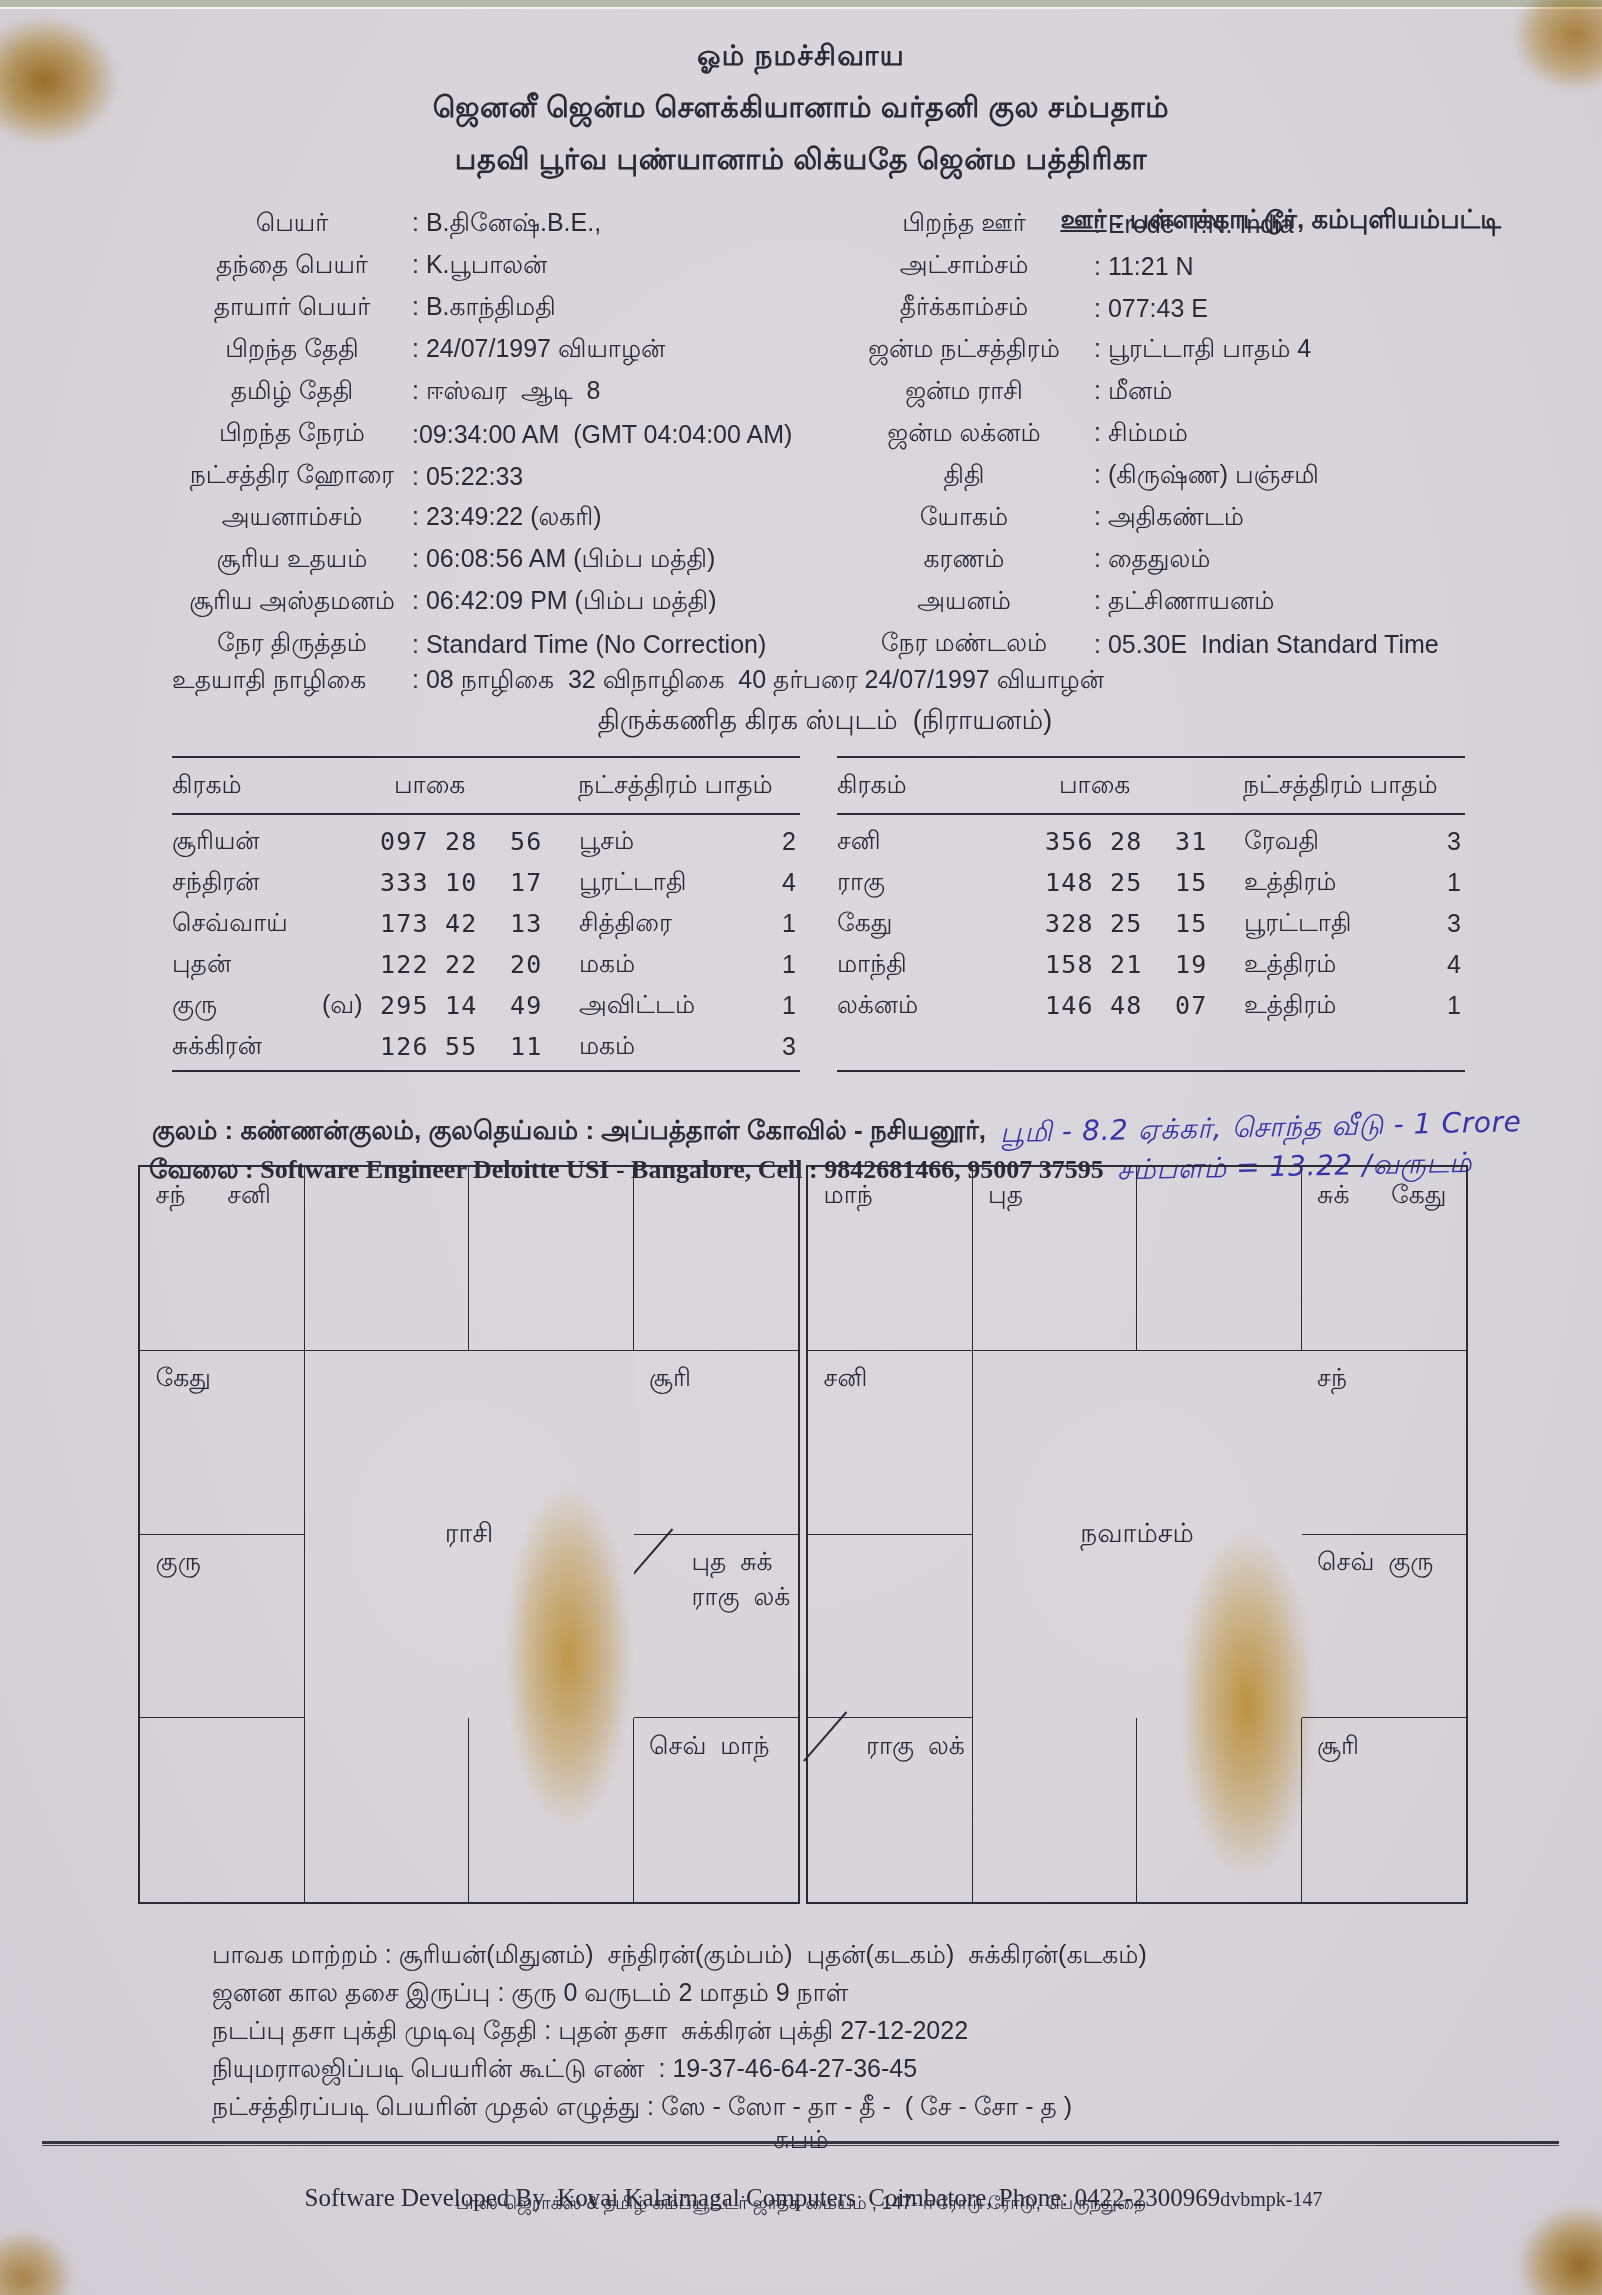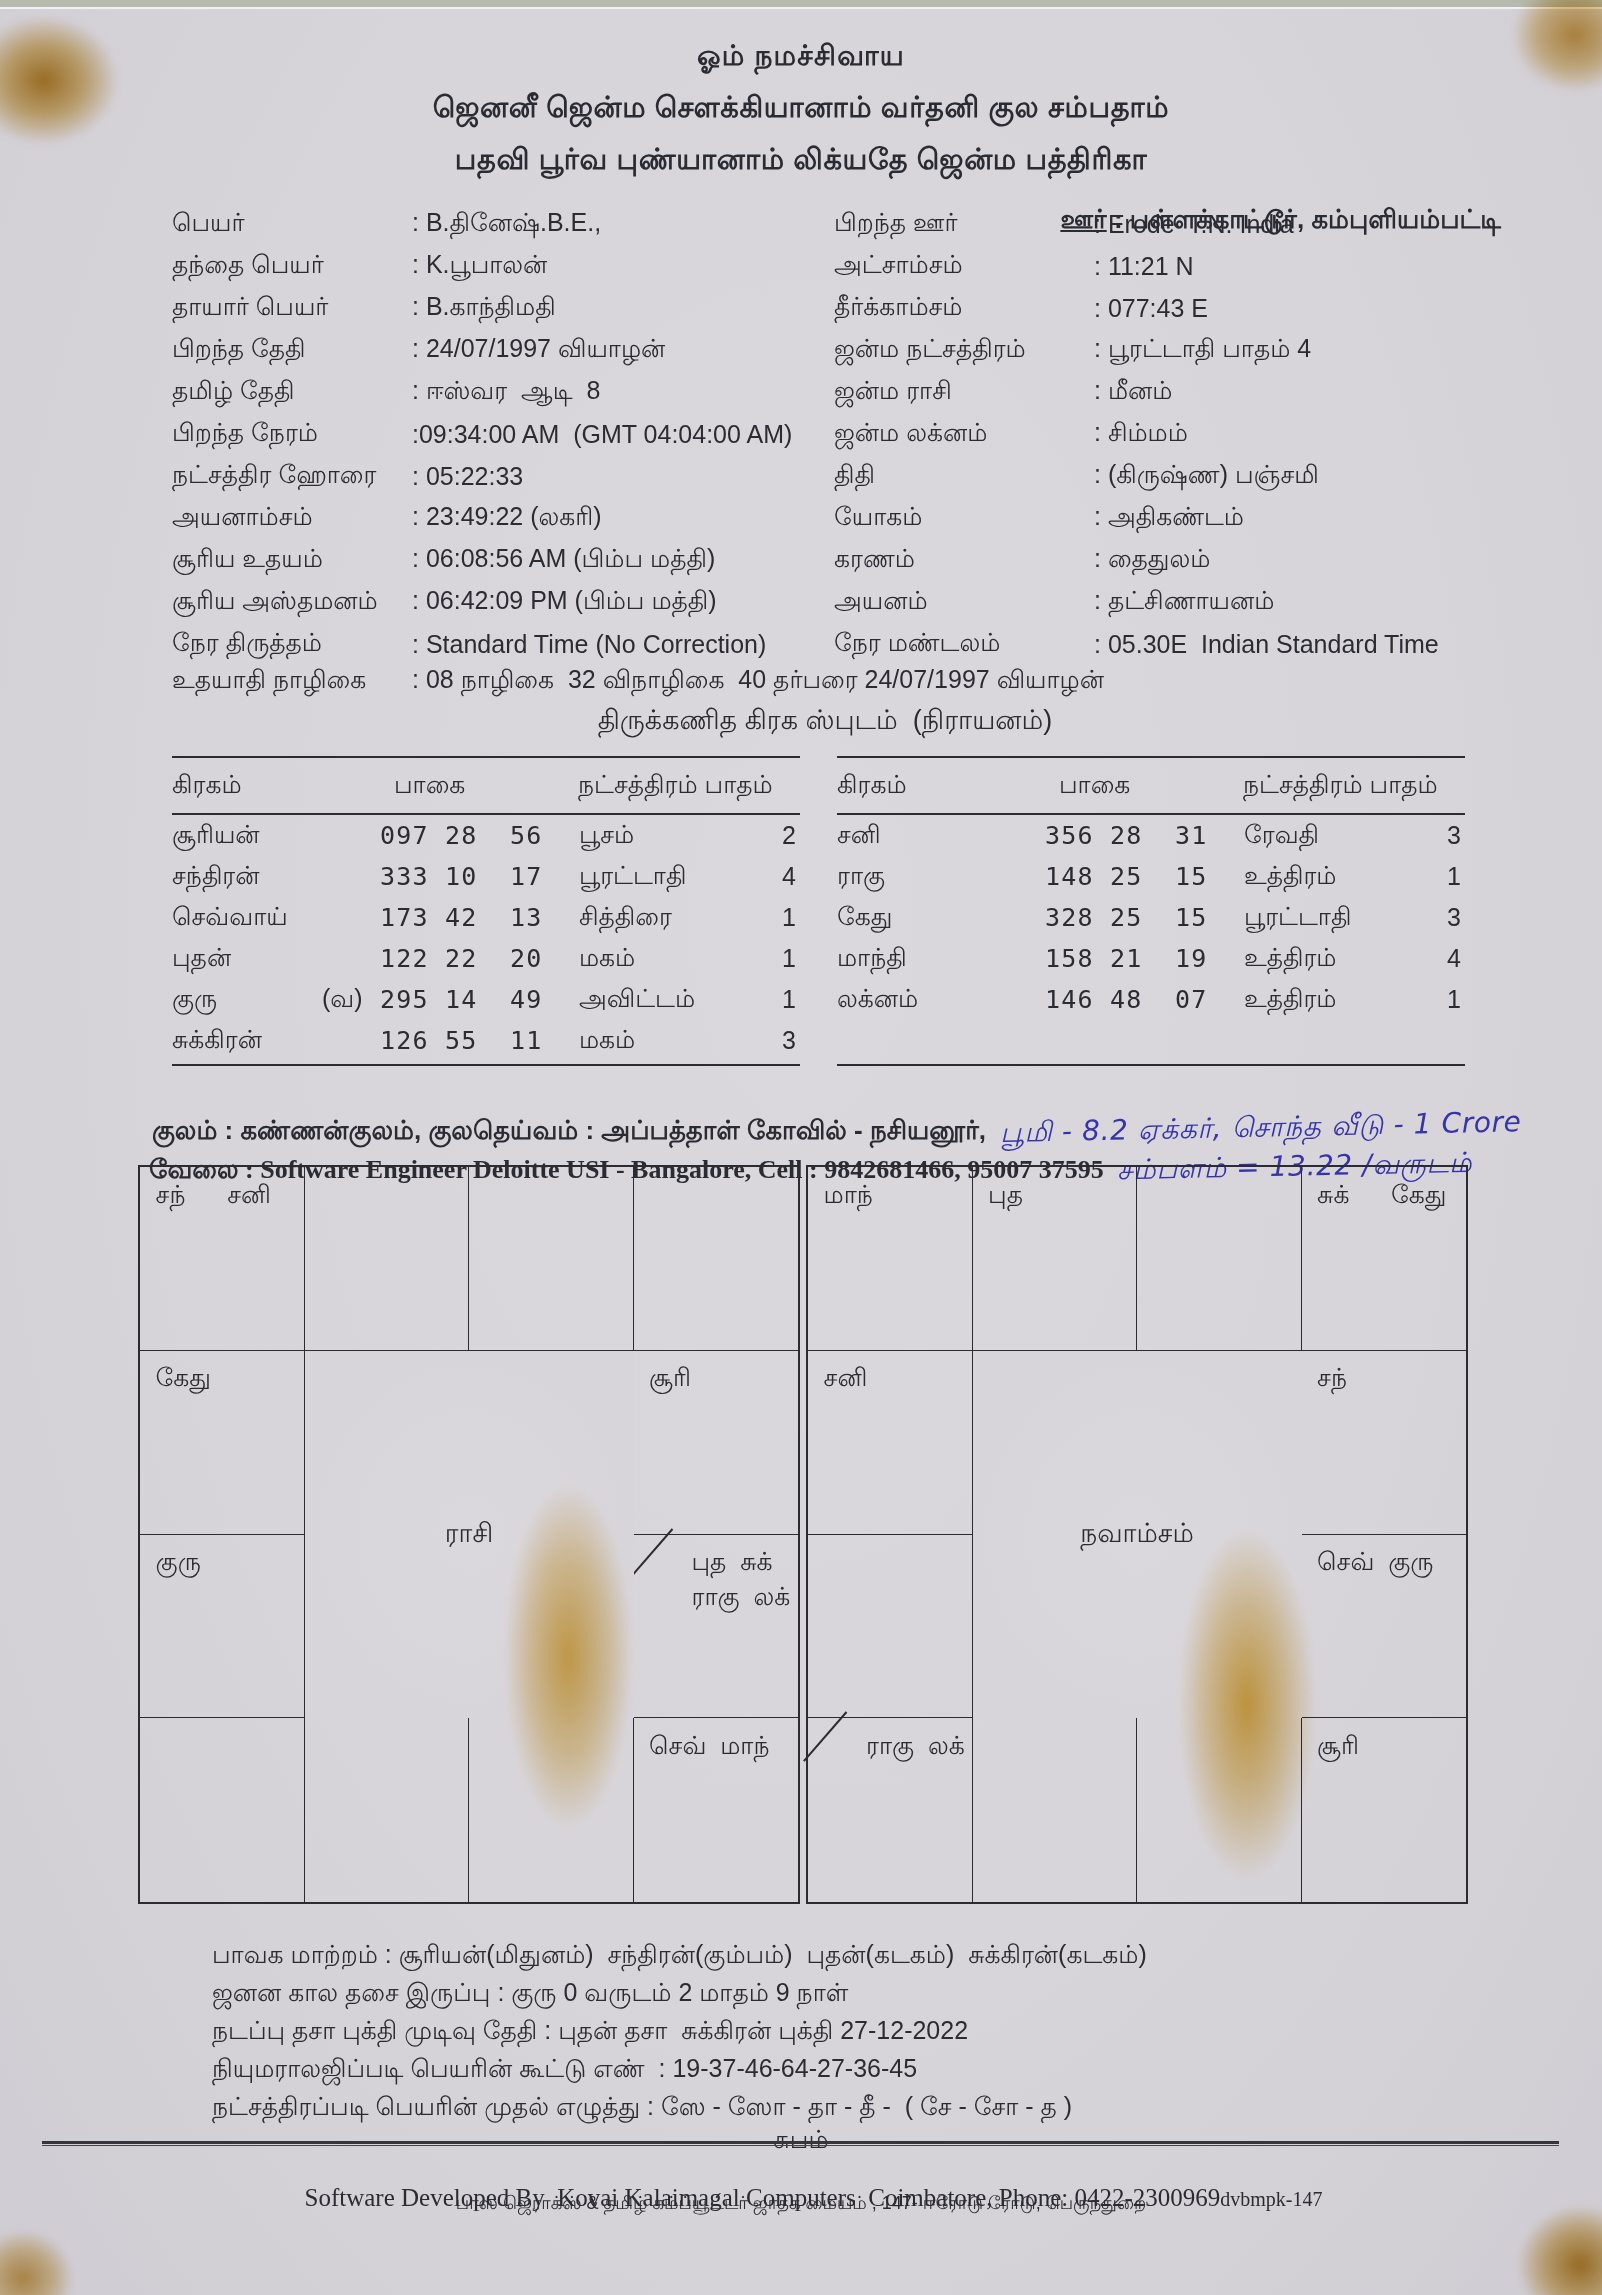--- a/index.html
+++ b/index.html
@@ -23,32 +23,32 @@
     border-top:2.4px solid #f2f1f4;
   }
   
   #header{position:absolute;top:40px;left:0;width:100%;text-align:center;z-index:3;}
   .h-line1{font-size:28px;font-weight:bold;letter-spacing:1.2px;}
   .h-line2,.h-line3{font-size:29px;font-weight:bold;margin-top:15.6px;letter-spacing:0.6px;}
   #village-line{position:absolute;top:173px;right:101px;font-size:26px;font-weight:bold;z-index:3;white-space:pre;}
   #village-line .vl-label{text-decoration:underline;}
   
   #details{position:absolute;top:203px;left:172px;width:1360px;display:grid;grid-template-columns:662px 698px;z-index:3;}
-  .detail-row{height:42px;display:flex;align-items:center;font-size:25px;}
+  .detail-row{height:42px;display:flex;align-items:center;font-size:25px;text-align:center;}
   .detail-label{width:240px;flex:none;white-space:pre;}
   .d-col-right .detail-label{width:260px;}
   .detail-value{white-space:pre;}
   #detail-full{position:absolute;top:660px;left:172px;height:42px;display:flex;align-items:center;font-size:25px;z-index:3;}
   #detail-full .detail-label{width:240px;}
   
   #section-title{position:absolute;top:705px;left:0;width:100%;text-align:center;font-size:27px;z-index:3;white-space:pre;padding-left:24px;}
   #tables{position:absolute;top:756px;left:172px;width:1294px;display:flex;gap:37px;z-index:3;}
   .sp-table{width:628px;border-top:2.4px solid var(--ink);border-bottom:2.4px solid var(--ink);}
   .sp-head{display:flex;align-items:center;height:55px;border-bottom:2.4px solid var(--ink);font-size:25px;}
-  .sp-rows{min-height:249px;padding-top:0;}
+  .sp-rows{min-height:249px;padding-top:6px;}
   .sp-row{display:flex;align-items:center;height:41px;font-size:25px;}
   .c-planet{width:150px;flex:none;}
   .c-note{width:58px;flex:none;}
   .c-deg{width:199px;flex:none;font-family:"DejaVu Sans Mono","Liberation Mono",monospace;font-size:25px;letter-spacing:1.2px;white-space:pre;}
   .c-nak{width:181px;flex:none;}
   .c-pad{width:36px;flex:none;text-align:right;}
   .h-graham{width:150px;flex:none;}
   .h-pagai{width:256px;flex:none;padding-left:72px;box-sizing:border-box;}
   .h-nak{flex:1;white-space:pre;}
   

